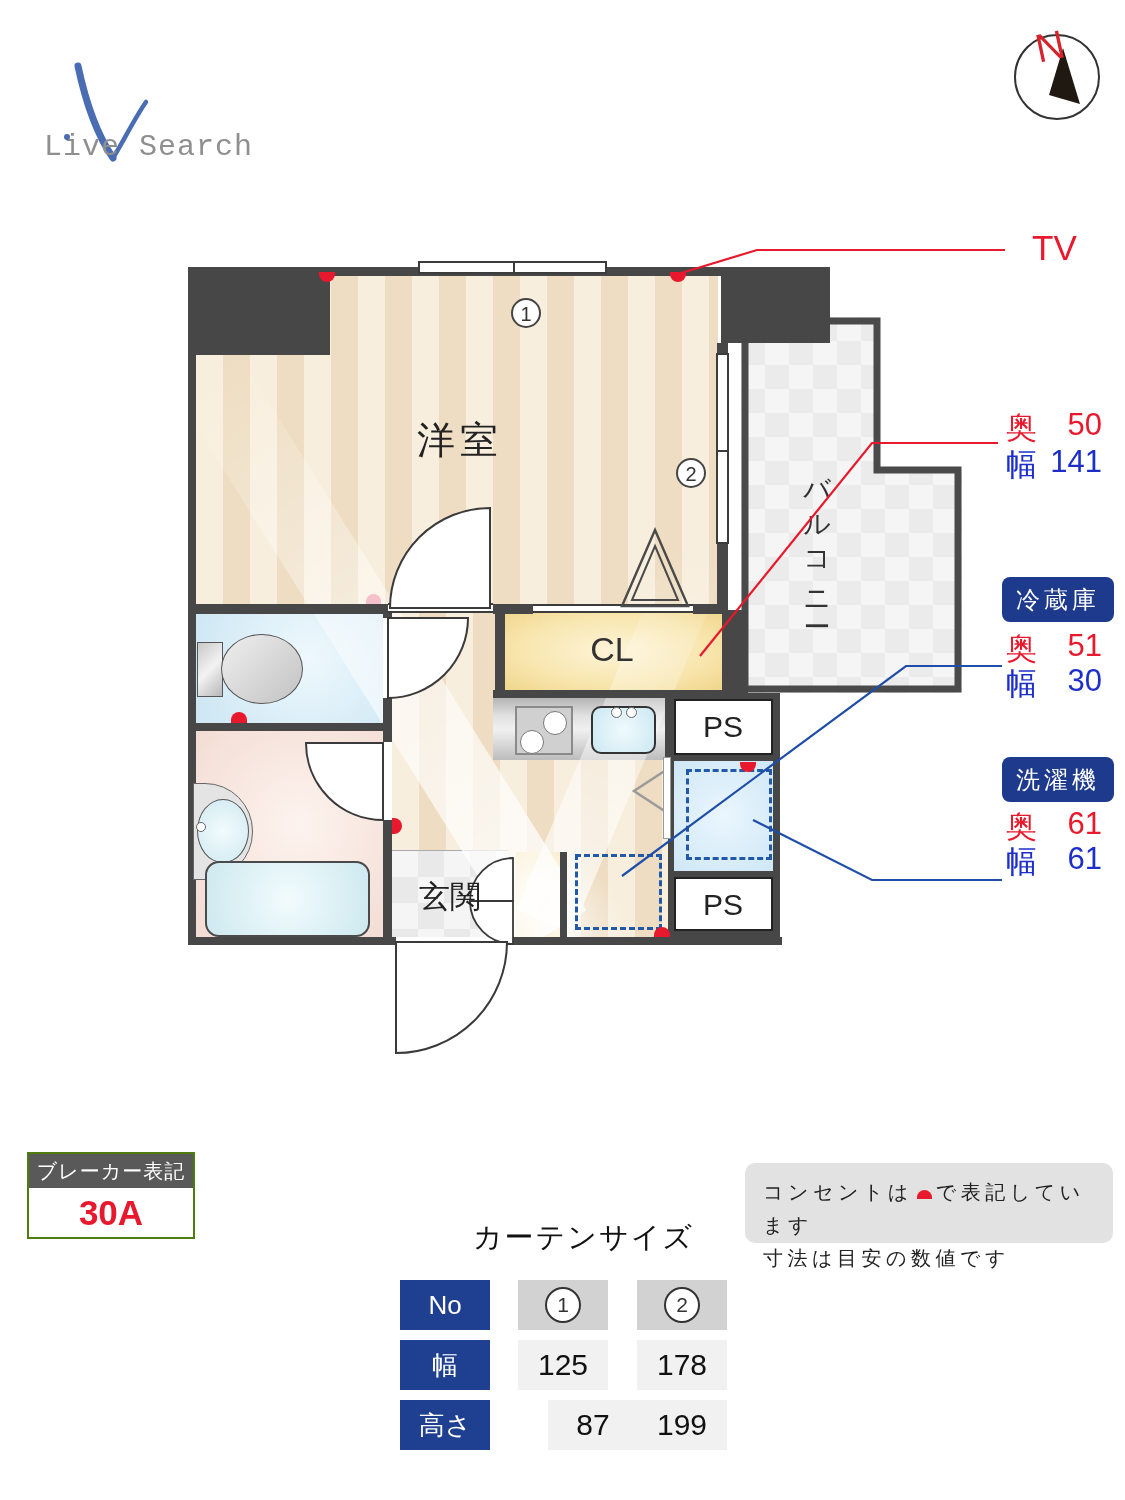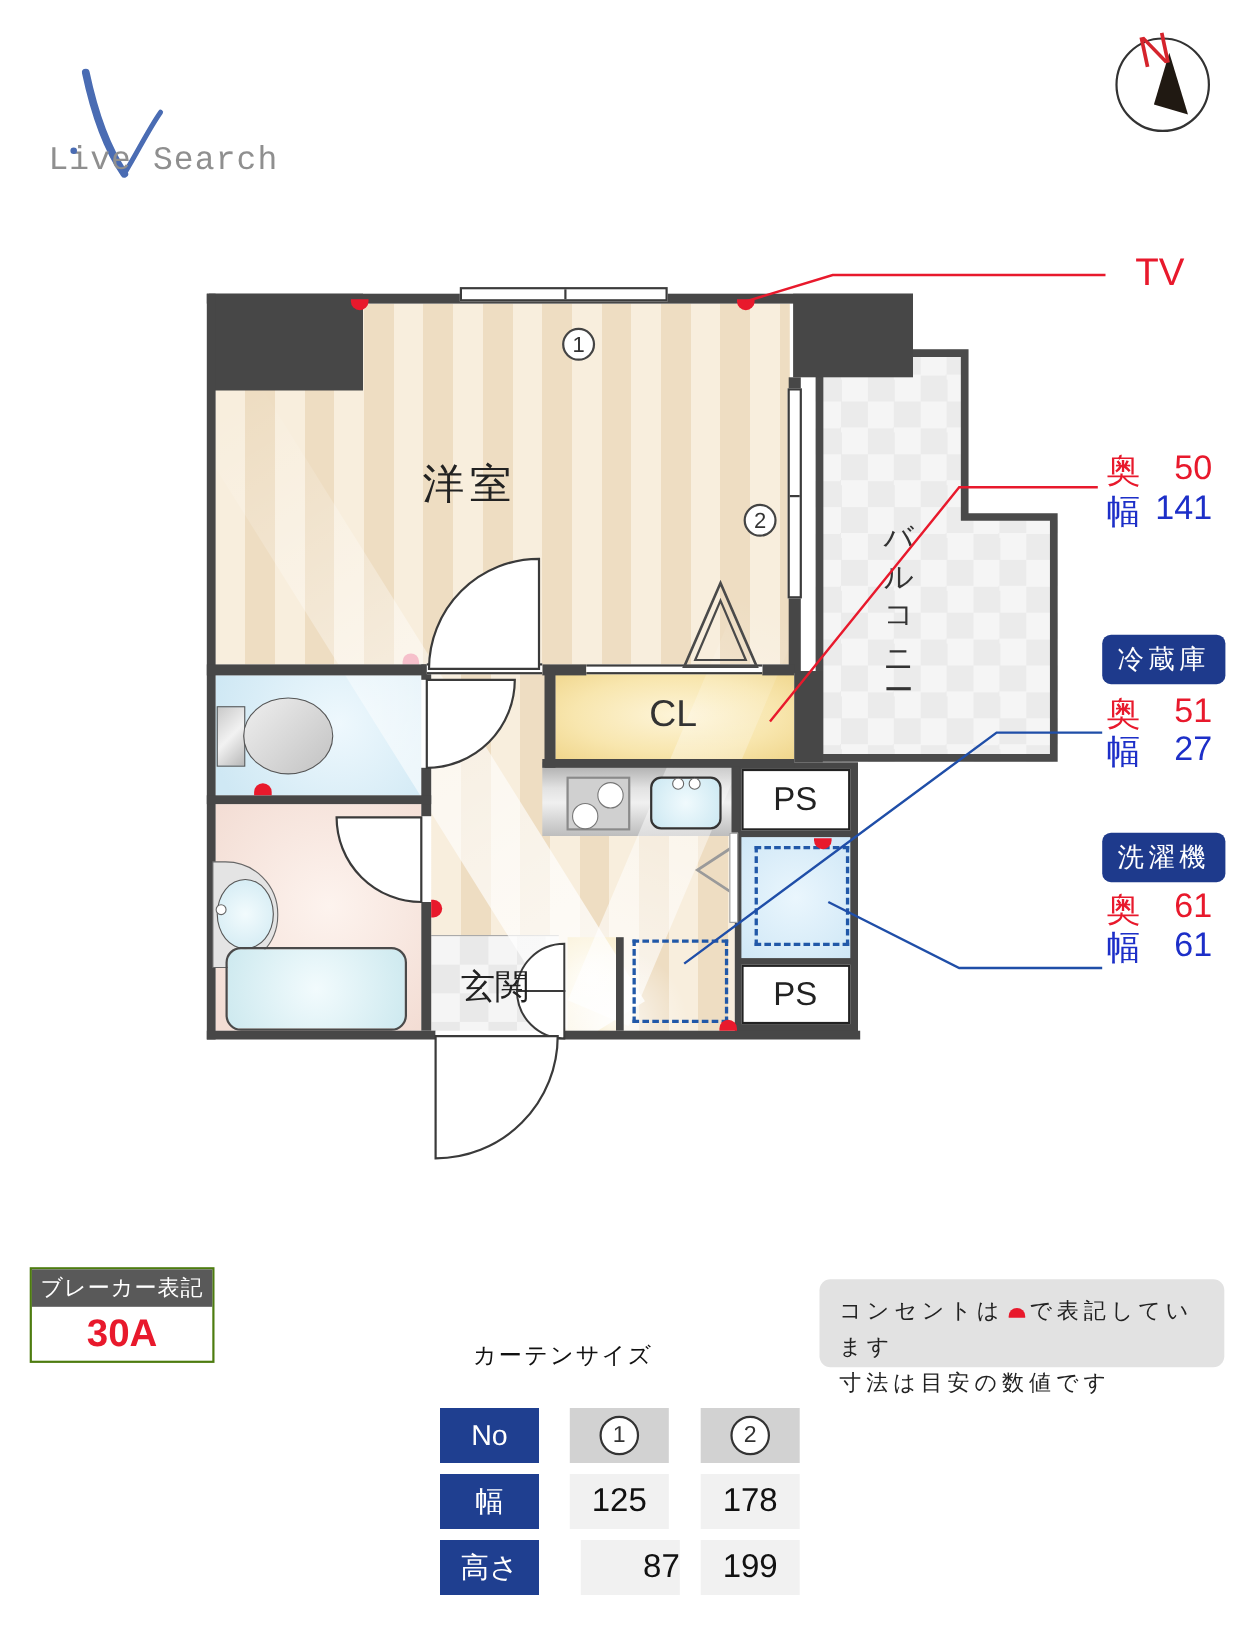--- a/index.html
+++ b/index.html
@@ -164,21 +164,21 @@
   </div>
 
   <div class="abs outlet" style="left:319px;top:272px;width:16px;height:10px;border-radius:0 0 9px 9px;"></div>
   <div class="abs outlet" style="left:670px;top:272px;width:16px;height:10px;border-radius:0 0 9px 9px;"></div>
   <div class="abs outlet" style="left:231px;top:712px;width:16px;height:11px;border-radius:9px 9px 0 0;"></div>
   <div class="abs outlet" style="left:392px;top:818px;width:10px;height:16px;border-radius:0 9px 9px 0;"></div>
   <div class="abs outlet" style="left:740px;top:762px;width:16px;height:10px;border-radius:0 0 9px 9px;"></div>
   <div class="abs outlet" style="left:654px;top:927px;width:16px;height:10px;border-radius:9px 9px 0 0;"></div>
   <div class="abs" style="left:366px;top:594px;width:15px;height:10px;border-radius:9px 9px 0 0;background:#f5b6c6;opacity:.85;z-index:3;"></div>
 
-  <div class="abs lbl" style="left:384px;top:415px;width:152px;font-size:38px;letter-spacing:5px;">洋室</div>
+  <div class="abs lbl" style="left:384px;top:415px;width:152px;text-align:center;font-size:38px;letter-spacing:5px;">洋室</div>
   <div class="abs lbl" style="left:572px;top:630px;width:80px;text-align:center;font-size:34px;color:#333;">CL</div>
   <div class="abs lbl" style="left:395px;top:876px;width:110px;text-align:center;font-size:31px;">玄関</div>
   <div class="abs lbl" style="left:683px;top:710px;width:80px;text-align:center;font-size:30px;color:#222;">PS</div>
   <div class="abs lbl" style="left:683px;top:888px;width:80px;text-align:center;font-size:30px;color:#222;">PS</div>
   <div class="abs lbl" style="left:799px;top:458px;height:340px;writing-mode:vertical-rl;font-size:27px;letter-spacing:8px;color:#333;">バルコニー</div>
   <div class="abs marker" style="left:511px;top:298px;">1</div>
   <div class="abs marker" style="left:676px;top:458px;">2</div>
 
   <svg class="abs svgannot" style="left:0;top:0;" width="1125" height="1500" viewBox="0 0 1125 1500">
     <polyline points="678,274 757,250 1005,250" fill="none" stroke="#e8192c" stroke-width="2.2"></polyline>
@@ -196,50 +196,50 @@
     <span class="blue">幅</span>
     <span class="blue">141</span>
   </div>
   <div class="badge" style="top:577px;">冷蔵庫</div>
   <div class="meas-row" style="top:628px;">
     <span class="red">奥</span>
     <span class="red">51</span>
   </div>
   <div class="meas-row" style="top:663px;">
     <span class="blue">幅</span>
-    <span class="blue">27</span>
+    <span class="blue">30</span>
   </div>
   <div class="badge" style="top:757px;">洗濯機</div>
   <div class="meas-row" style="top:806px;">
     <span class="red">奥</span>
     <span class="red">61</span>
   </div>
   <div class="meas-row" style="top:841px;">
     <span class="blue">幅</span>
     <span class="blue">61</span>
   </div>
 
   <div class="abs breaker" style="left:27px;top:1152px;width:168px;height:87px;">
     <div class="hd">ブレーカー表記</div>
     <div class="bd">30A</div>
   </div>
 
-  <div class="abs lbl" style="left:430px;top:1218px;width:264px;text-align:left;font-size:21px;letter-spacing:2px;color:#111;">カーテンサイズ</div>
+  <div class="abs lbl" style="left:430px;top:1218px;width:264px;text-align:right;font-size:29px;letter-spacing:2px;color:#111;">カーテンサイズ</div>
   <div class="cell hdr" style="left:400px;top:1280px;">No</div>
   <div class="cell gray" style="left:518px;top:1280px;">
     <span class="circ">1</span>
   </div>
   <div class="cell gray" style="left:637px;top:1280px;">
     <span class="circ">2</span>
   </div>
   <div class="cell hdr" style="left:400px;top:1340px;">幅</div>
   <div class="cell val" style="left:518px;top:1340px;">125</div>
   <div class="cell val" style="left:637px;top:1340px;">178</div>
   <div class="cell hdr" style="left:400px;top:1400px;">高さ</div>
-  <div class="cell val" style="left:528px;top:1400px;text-align:right;">87</div>
+  <div class="cell val" style="left:548px;top:1400px;">87</div>
   <div class="cell val" style="left:637px;top:1400px;">199</div>
 
   <div class="abs notebox" style="left:745px;top:1163px;width:368px;height:80px;">
     <div><span>コンセントは</span><span class="dome"></span><span>で表記しています</span></div>
     <div>寸法は目安の数値です</div>
   </div>
 
 
 </div>
 

